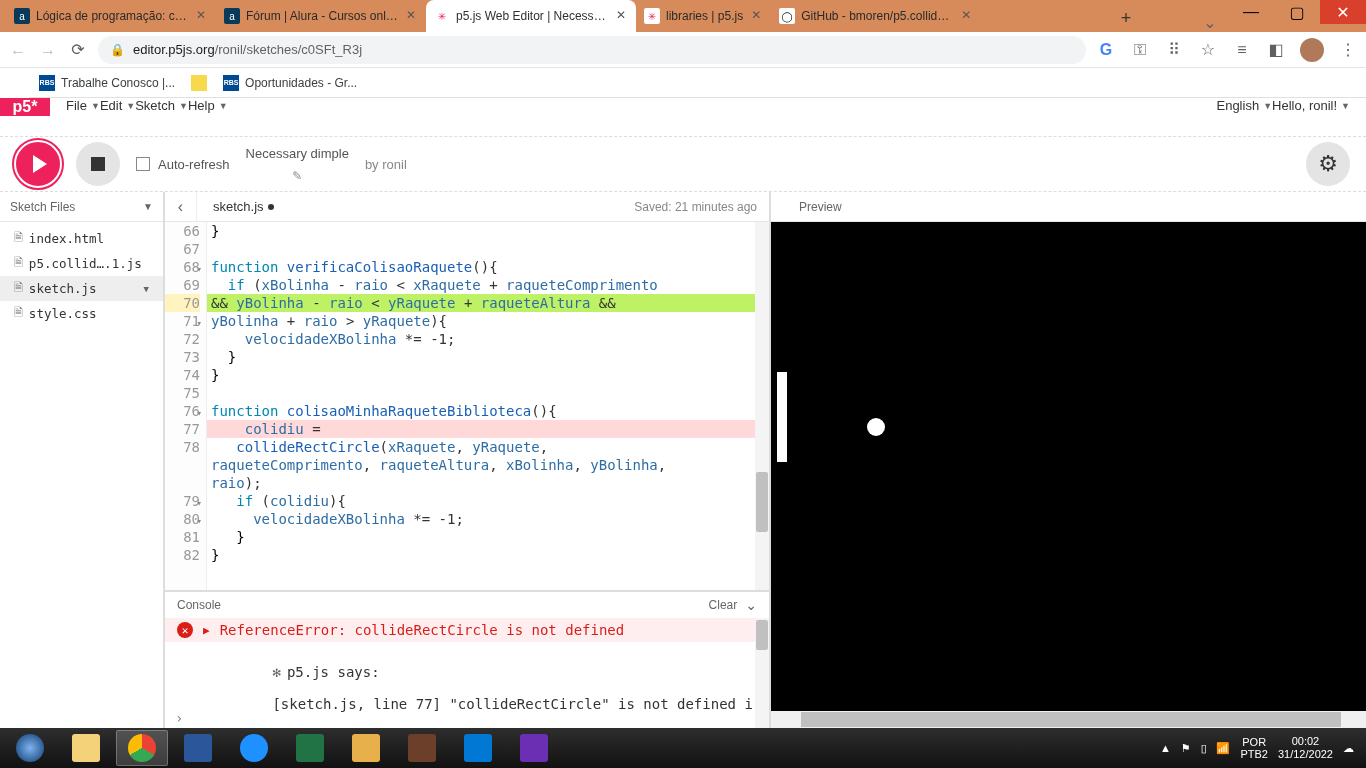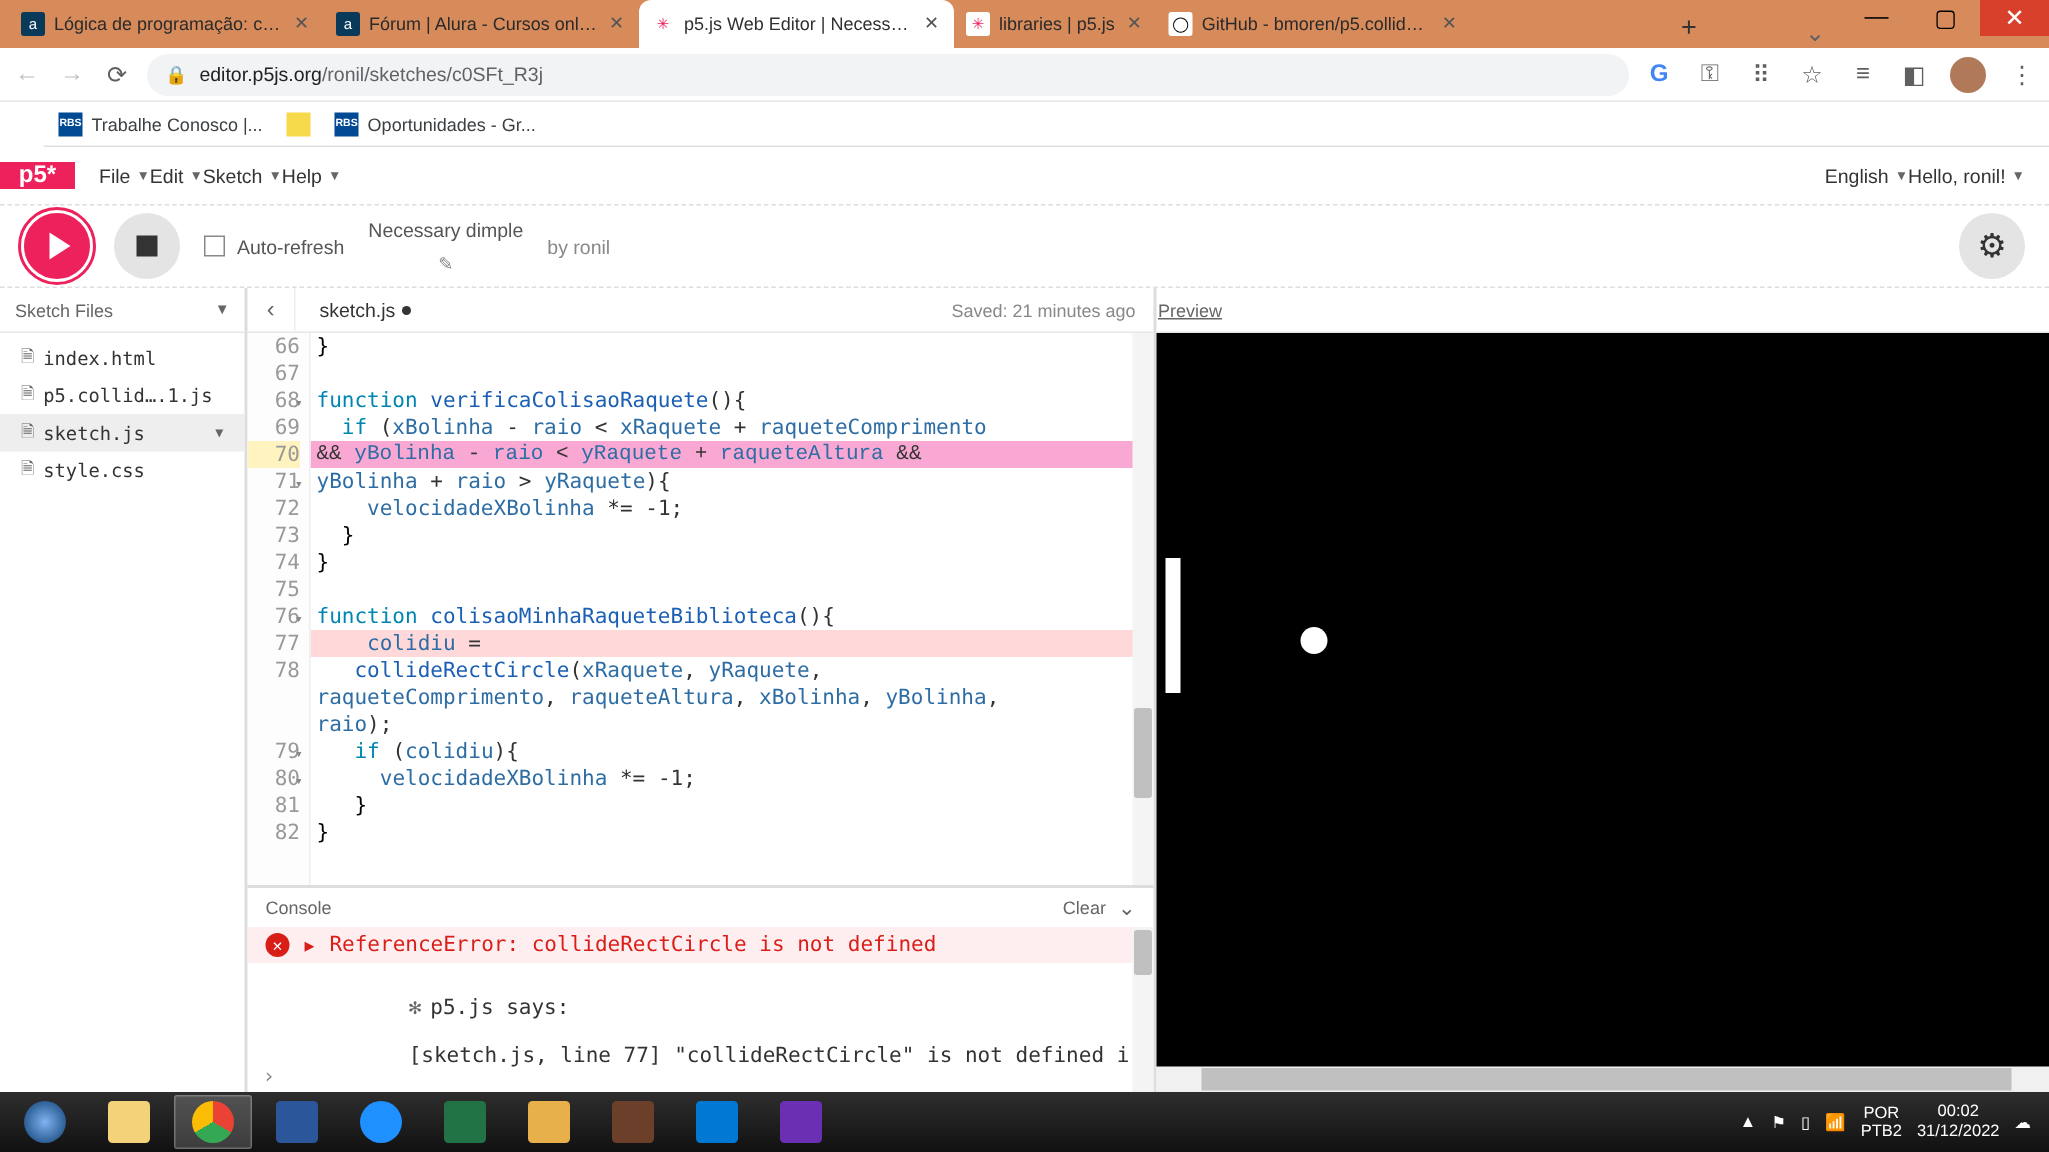--- a/index.html
+++ b/index.html
@@ -33,21 +33,21 @@
 .addr-right-icons { display: flex; gap: 14px; align-items: center; }
 .avatar { width: 24px; height: 24px; border-radius: 50%; background: #b07a5a; }
 
 
 .bookbar { height: 30px; background: #fff; display: flex; align-items: center; padding: 0 10px; gap: 16px; border-bottom: 1px solid #e0e0e0; font-size: 12px; color: #3c4043; margin-left: 29px; }
 .bm { display: flex; align-items: center; gap: 6px; }
 .bm .bico { width: 16px; height: 16px; background: #f7d94c; display: inline-block; }
 .bm .bico.rbs { background: #004a93; color: #fff; font-size: 7px; font-weight: bold; display: inline-flex; align-items: center; justify-content: center; }
 
 
-.p5bar { height: 38px; display: flex; align-items: center; }
+.p5bar { height: 38px; display: flex; align-items: flex-start; }
 .p5logo { width: 50px; background: #ed225d; color: #fff; display: flex; align-items: center; justify-content: center; font-size: 16px; font-weight: bold; }
 .p5menu { flex: 1; display: flex; align-items: center; padding: 0 16px; font-size: 13px; color: #333; }
 .p5menu .mi { display: flex; align-items: center; gap: 4px; cursor: pointer; }
 .p5menu .caret { font-size: 9px; color: #666; }
 .p5menu .spacer { flex: 1; }
 
 
 .toolbar { height: 56px; border-top: 1px dashed #ddd; border-bottom: 1px dashed #ddd; display: flex; align-items: center; padding: 0 16px; gap: 16px; }
 .playbtn { width: 44px; height: 44px; border-radius: 50%; background: #ed225d; border: 2px solid #ed225d; display: flex; align-items: center; justify-content: center; position: relative; }
 .playbtn::before { content: ""; position: absolute; inset: -6px; border-radius: 50%; border: 2px solid #ed225d; }
@@ -80,21 +80,21 @@
 .saved { margin-left: auto; font-size: 12px; color: #888; }
 
 .codewrap { flex: 1; display: flex; overflow: hidden; font-family: 'Menlo', 'Consolas', monospace; font-size: 14px; line-height: 18px; position: relative; }
 .gutter { width: 42px; text-align: right; padding-right: 6px; color: #999; background: #fdfdfd; border-right: 1px solid #eee; }
 .gutter .gl { height: 18px; position: relative; }
 .gutter .gl.hl { background: #fff3bf; }
 .gutter .fold { position: absolute; right: -2px; top: 2px; font-size: 9px; color: #888; }
 .codecol { flex: 1; overflow: hidden; position: relative; }
 .codeline { height: 18px; white-space: pre; padding-left: 4px; }
 .codeline.errl { background: #ffd9d9; }
-.codeline.hl { background: #f9a8d4; font-family: Liberation Mono, monospace; }
+.codeline.hl { background: #bef264; }
 .tok-kw { color: #0086b3; }
 .tok-fn { color: #1a5fb4; }
 .tok-id { color: #2e6da4; }
 .tok-num { color: #333; }
 .tok-pun { color: #333; }
 .vscroll { position: absolute; right: 0; top: 0; width: 14px; height: 100%; background: #f4f4f4; }
 .vthumb { position: absolute; right: 1px; width: 12px; background: #c0c0c0; border-radius: 2px; }
 
 .console-head { height: 28px; border-top: 2px solid #ddd; display: flex; align-items: center; padding: 0 12px; font-size: 12px; color: #666; }
 .console-head .chsp { flex: 1; }
@@ -102,21 +102,21 @@
 .console-body { height: 110px; overflow: hidden; font-family: 'Menlo', 'Consolas', monospace; font-size: 14px; position: relative; }
 .err-row { background: #ffeef0; padding: 4px 12px; display: flex; align-items: center; gap: 10px; color: #d91e18; }
 .err-ico { width: 16px; height: 16px; border-radius: 50%; background: #d91e18; color: #fff; display: inline-flex; align-items: center; justify-content: center; font-size: 11px; font-weight: bold; }
 .err-tri { color: #d91e18; font-size: 11px; }
 .msg-row { padding: 6px 12px 0 40px; color: #333; white-space: pre-wrap; }
 .msg-gear { color: #666; margin-right: 6px; }
 .console-chevron { position: absolute; left: 10px; bottom: 2px; color: #888; font-size: 14px; }
 .console-scroll { position: absolute; right: 0; top: 0; width: 14px; height: 100%; background: #f4f4f4; }
 
 .rightpane { width: 597px; border-left: 2px solid #ddd; display: flex; flex-direction: column; }
-.rp-head { height: 30px; display: flex; align-items: center; padding: 0 1px; font-size: 12px; color: #666; border-bottom: 1px solid #e6e6e6; text-decoration: underline; }
+.rp-head { height: 30px; display: flex; align-items: center; padding: 0 28px; font-size: 12px; color: #666; border-bottom: 1px solid #e6e6e6; }
 .canvas-area { flex: 1; background: #000; position: relative; overflow: auto; }
 .paddle { position: absolute; left: 6px; top: 150px; width: 10px; height: 90px; background: #fff; }
 .ball { position: absolute; left: 96px; top: 196px; width: 18px; height: 18px; border-radius: 50%; background: #fff; }
 .hscroll-area { height: 17px; background: #f0f0f0; display: flex; }
 .hscroll-thumb { height: 15px; background: #c0c0c0; margin: 1px 0 1px 30px; width: 540px; }
 
 
 .taskbar { height: 40px; background: linear-gradient(#2e2e2e, #111); display: flex; align-items: center; padding: 0 4px; gap: 4px; }
 .tb-item { width: 52px; height: 36px; display: flex; align-items: center; justify-content: center; border-radius: 2px; }
 .tb-item.active { background: rgba(255,255,255,0.18); box-shadow: inset 0 0 0 1px rgba(255,255,255,0.25); }

